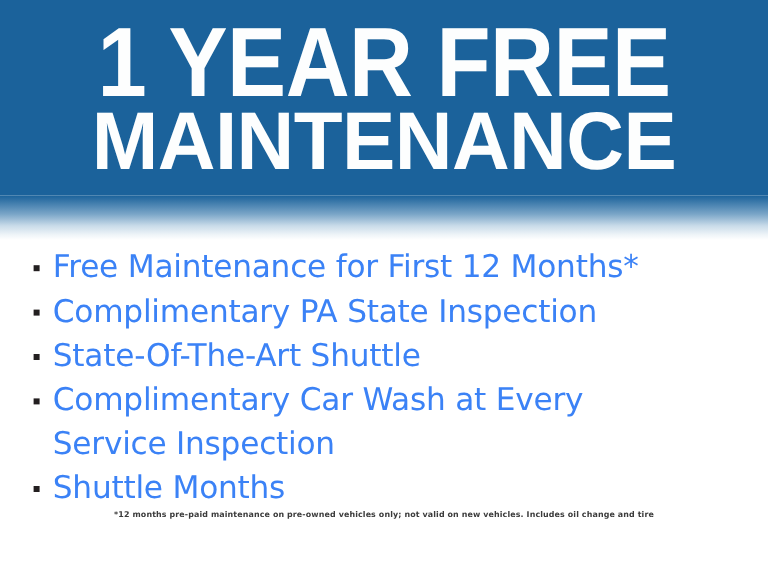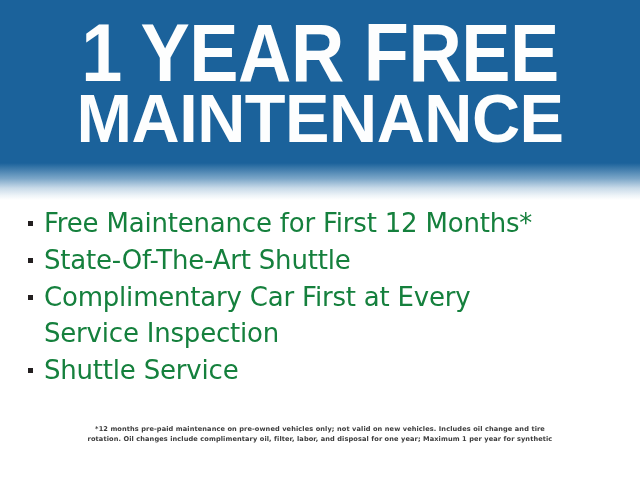--- a/index.html
+++ b/index.html
@@ -102,21 +102,21 @@
     height: 5px;
     margin-left: 6px;
     background: #231f20;
   }
   .bullet-text {
     flex: 1 1 auto;
     font-family: "DejaVu Sans", sans-serif;
     font-weight: 400;
     font-size: 26px;
     line-height: 36px;
-    color: #15803d;
+    color: #3b82f6;
     letter-spacing: -0.2px;
   }
   .bullet-text .wrap-line {
     display: block;
   }
 
   
   .disclaimer {
     position: absolute;
     left: 38px;
@@ -151,49 +151,56 @@
 
     <li class="bullet-row">
       <span class="bullet-mark">
         <span class="bullet-square"></span>
       </span>
       <span class="bullet-text">
         <span class="wrap-line">Free Maintenance for First 12 Months*</span>
       </span>
     </li>
 
+    <li class="bullet-row">
+      <span class="bullet-mark">
+        <span class="bullet-square"></span>
+      </span>
+      <span class="bullet-text">
+        <span class="wrap-line">Complimentary PA State Inspection</span>
+      </span>
+    </li>
 
     <li class="bullet-row">
       <span class="bullet-mark">
         <span class="bullet-square"></span>
       </span>
       <span class="bullet-text">
         <span class="wrap-line">State-Of-The-Art Shuttle</span>
       </span>
     </li>
 
     <li class="bullet-row">
       <span class="bullet-mark">
         <span class="bullet-square"></span>
       </span>
       <span class="bullet-text">
-        <span class="wrap-line">Complimentary Car First at Every</span>
+        <span class="wrap-line">Complimentary Car Wash at Every</span>
         <span class="wrap-line">Service Inspection</span>
       </span>
     </li>
 
     <li class="bullet-row">
       <span class="bullet-mark">
         <span class="bullet-square"></span>
       </span>
       <span class="bullet-text">
-        <span class="wrap-line">Shuttle Service</span>
+        <span class="wrap-line">Shuttle Months</span>
       </span>
     </li>
 
   </ul>
 
   <div class="disclaimer">
     <span class="dline">*12 months pre-paid maintenance on pre-owned vehicles only; not valid on new vehicles. Includes oil change and tire</span>
-    <span class="dline">rotation. Oil changes include complimentary oil, filter, labor, and disposal for one year; Maximum 1 per year for synthetic</span>
   </div>
 
 </div>
 
 </body></html>

